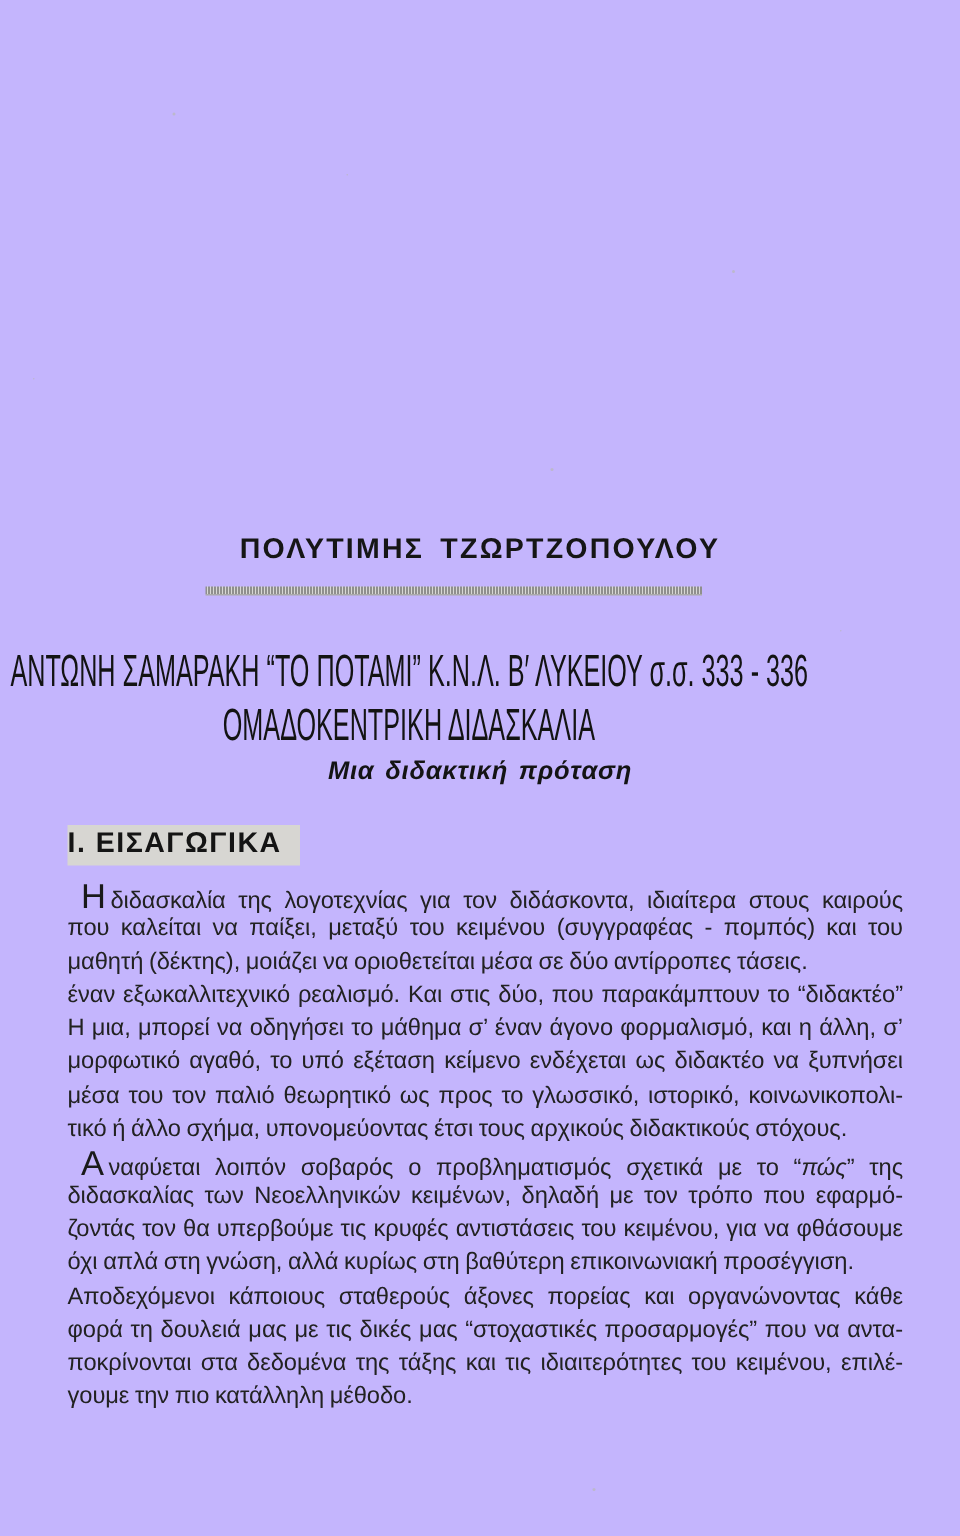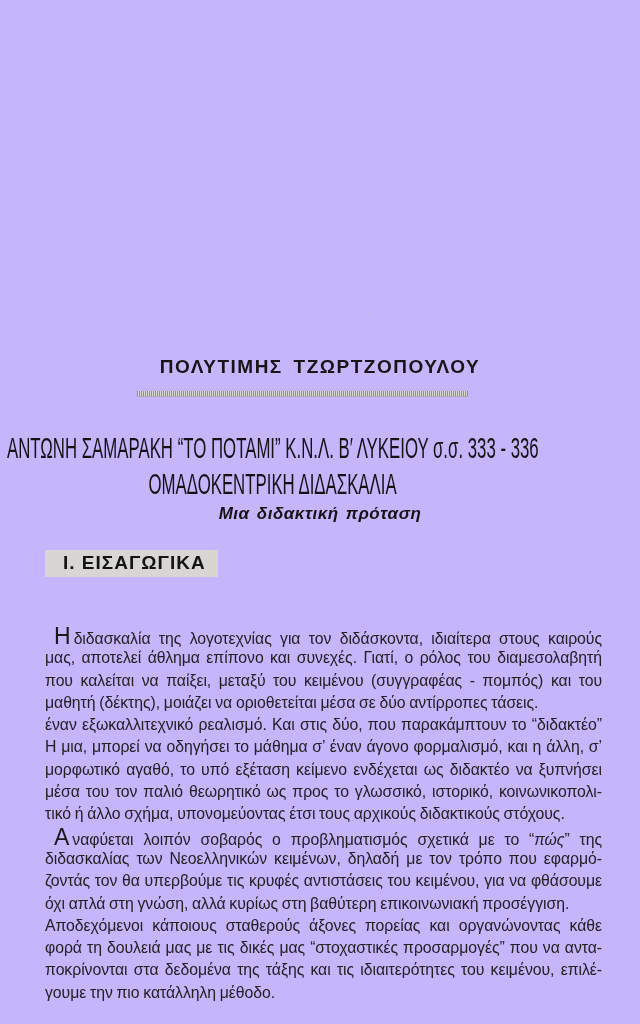--- a/index.html
+++ b/index.html
@@ -39,28 +39,28 @@
   .subtitle {
     margin-top:2px; font-size:17px; font-weight:bold; font-style:italic;
     color:#141414; letter-spacing:0.5px; word-spacing:2px;
   }
 
   
   .section-heading { position:absolute; top:550px; left:45px; }
   .section-heading-inner {
     display:inline-block; background:#d7d6d2; color:#141414;
     font-size:19px; font-weight:bold; letter-spacing:1px;
-    padding:2px 12px 3px 18px;
+    padding:2px 12px 3px 0;
   }
 
   
   .body-text {
     position:absolute; top:586px; left:45px; width:557px;
     font-size:15.8px; color:#222;
-    word-spacing:-0.6px; letter-spacing:-0.05px;margin-top:39px;
+    word-spacing:-0.6px; letter-spacing:-0.05px;
   }
   .tline {
     height:22.3px; line-height:22.3px; overflow:visible;
     text-align:justify; text-align-last:justify; white-space:normal;
   }
   .tline.last { text-align-last:left; }
   .tline.indent { text-indent:9px; }
   .initial {
     font-size:23px; line-height:22.3px; letter-spacing:0;
     margin-right:3px; color:#1a1a1a;
@@ -98,21 +98,20 @@
   </div>
 
   <div class="section-heading">
     <span class="section-heading-inner">Ι. ΕΙΣΑΓΩΓΙΚΑ</span>
   </div>
 
   <div class="body-text">
 
     <div>
       <div class="tline indent"><span class="initial">Η</span><span>διδασκαλία της λογοτεχνίας για τον διδάσκοντα, ιδιαίτερα στους καιρούς</span></div>
-      <div class="tline">μας, αποτελεί άθλημα επίπονο και συνεχές. Γιατί, ο ρόλος του διαμεσολαβητή</div>
       <div class="tline">που καλείται να παίξει, μεταξύ του κειμένου (συγγραφέας - πομπός) και του</div>
       <div class="tline last">μαθητή (δέκτης), μοιάζει να οριοθετείται μέσα σε δύο αντίρροπες τάσεις.</div>
     </div>
 
     <div>
       <div class="tline">έναν εξωκαλλιτεχνικό ρεαλισμό. Και στις δύο, που παρακάμπτουν το “διδακτέο”</div>
       <div class="tline">Η μια, μπορεί να οδηγήσει το μάθημα σ’ έναν άγονο φορμαλισμό, και η άλλη, σ’</div>
       <div class="tline">μορφωτικό αγαθό, το υπό εξέταση κείμενο ενδέχεται ως διδακτέο να ξυπνήσει</div>
       <div class="tline">μέσα του τον παλιό θεωρητικό ως προς το γλωσσικό, ιστορικό, κοινωνικοπολι-</div>
       <div class="tline last">τικό ή άλλο σχήμα, υπονομεύοντας έτσι τους αρχικούς διδακτικούς στόχους.</div>

